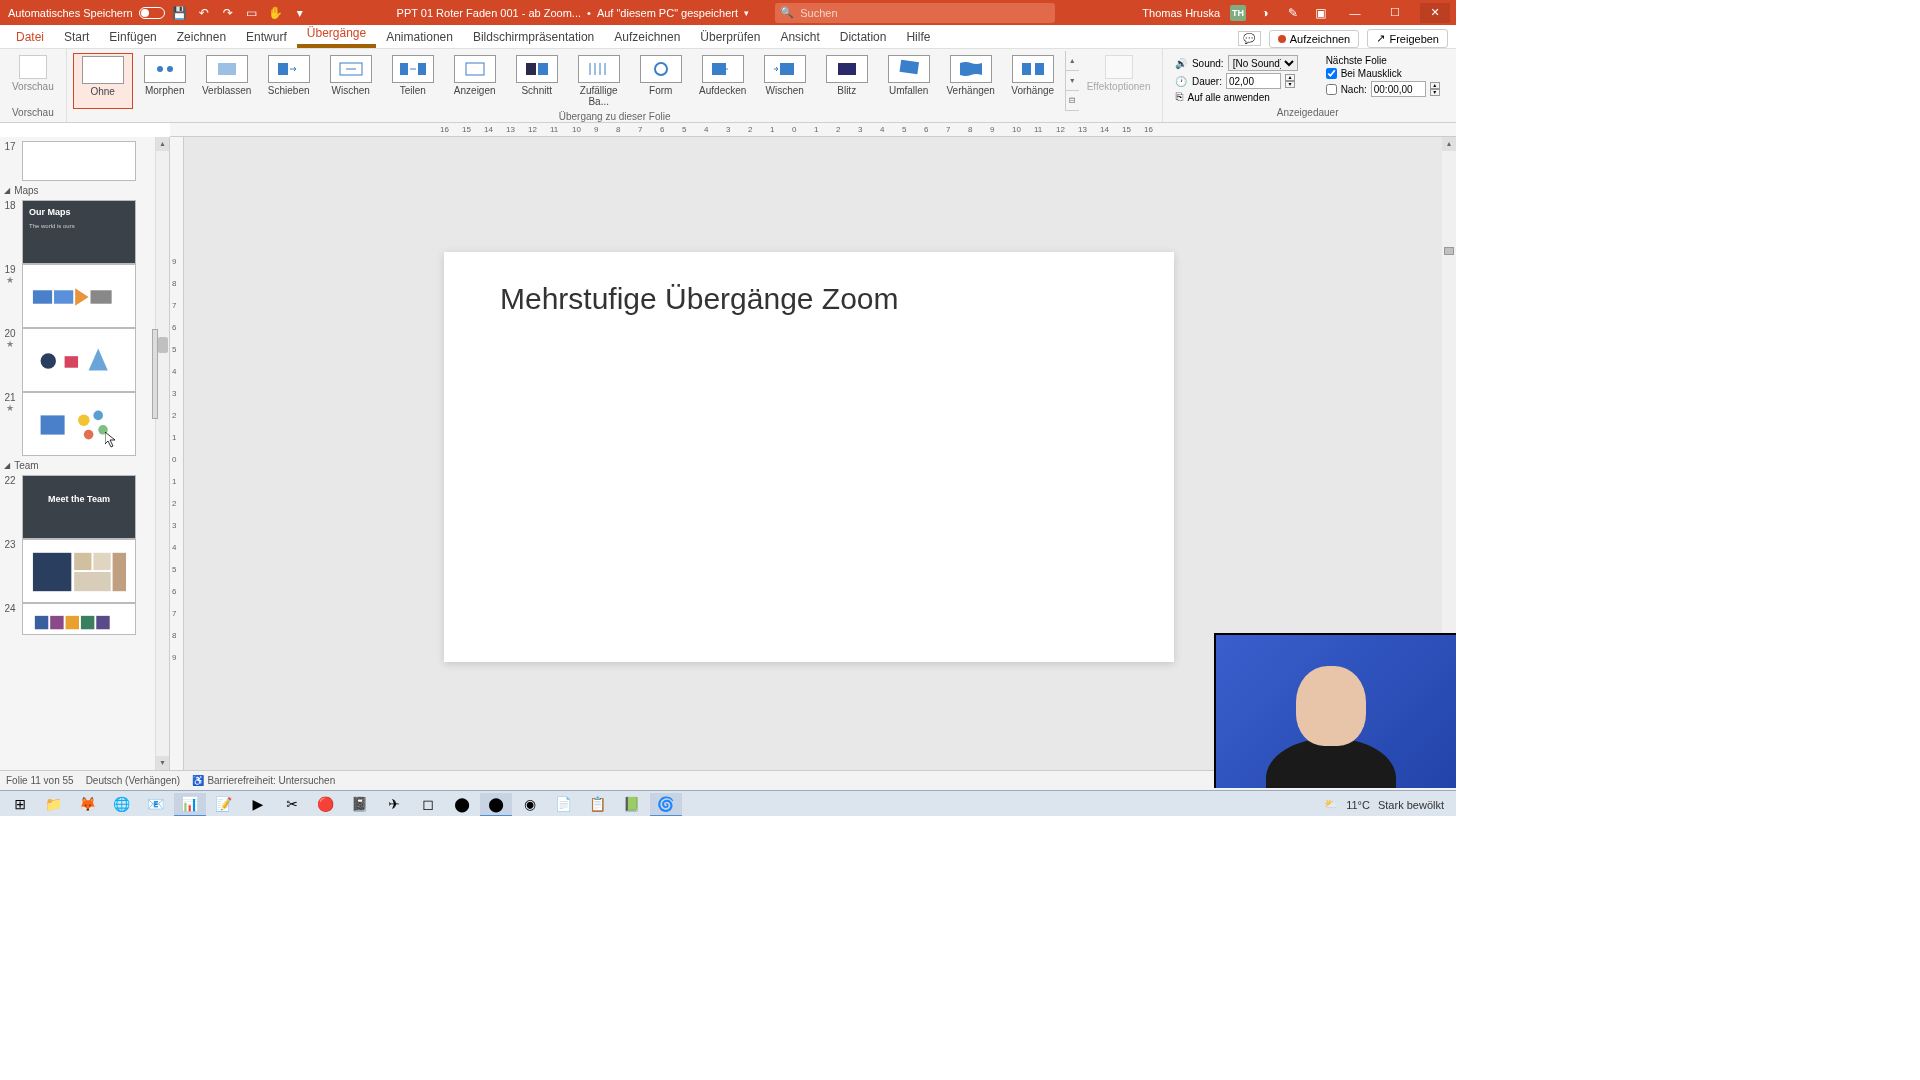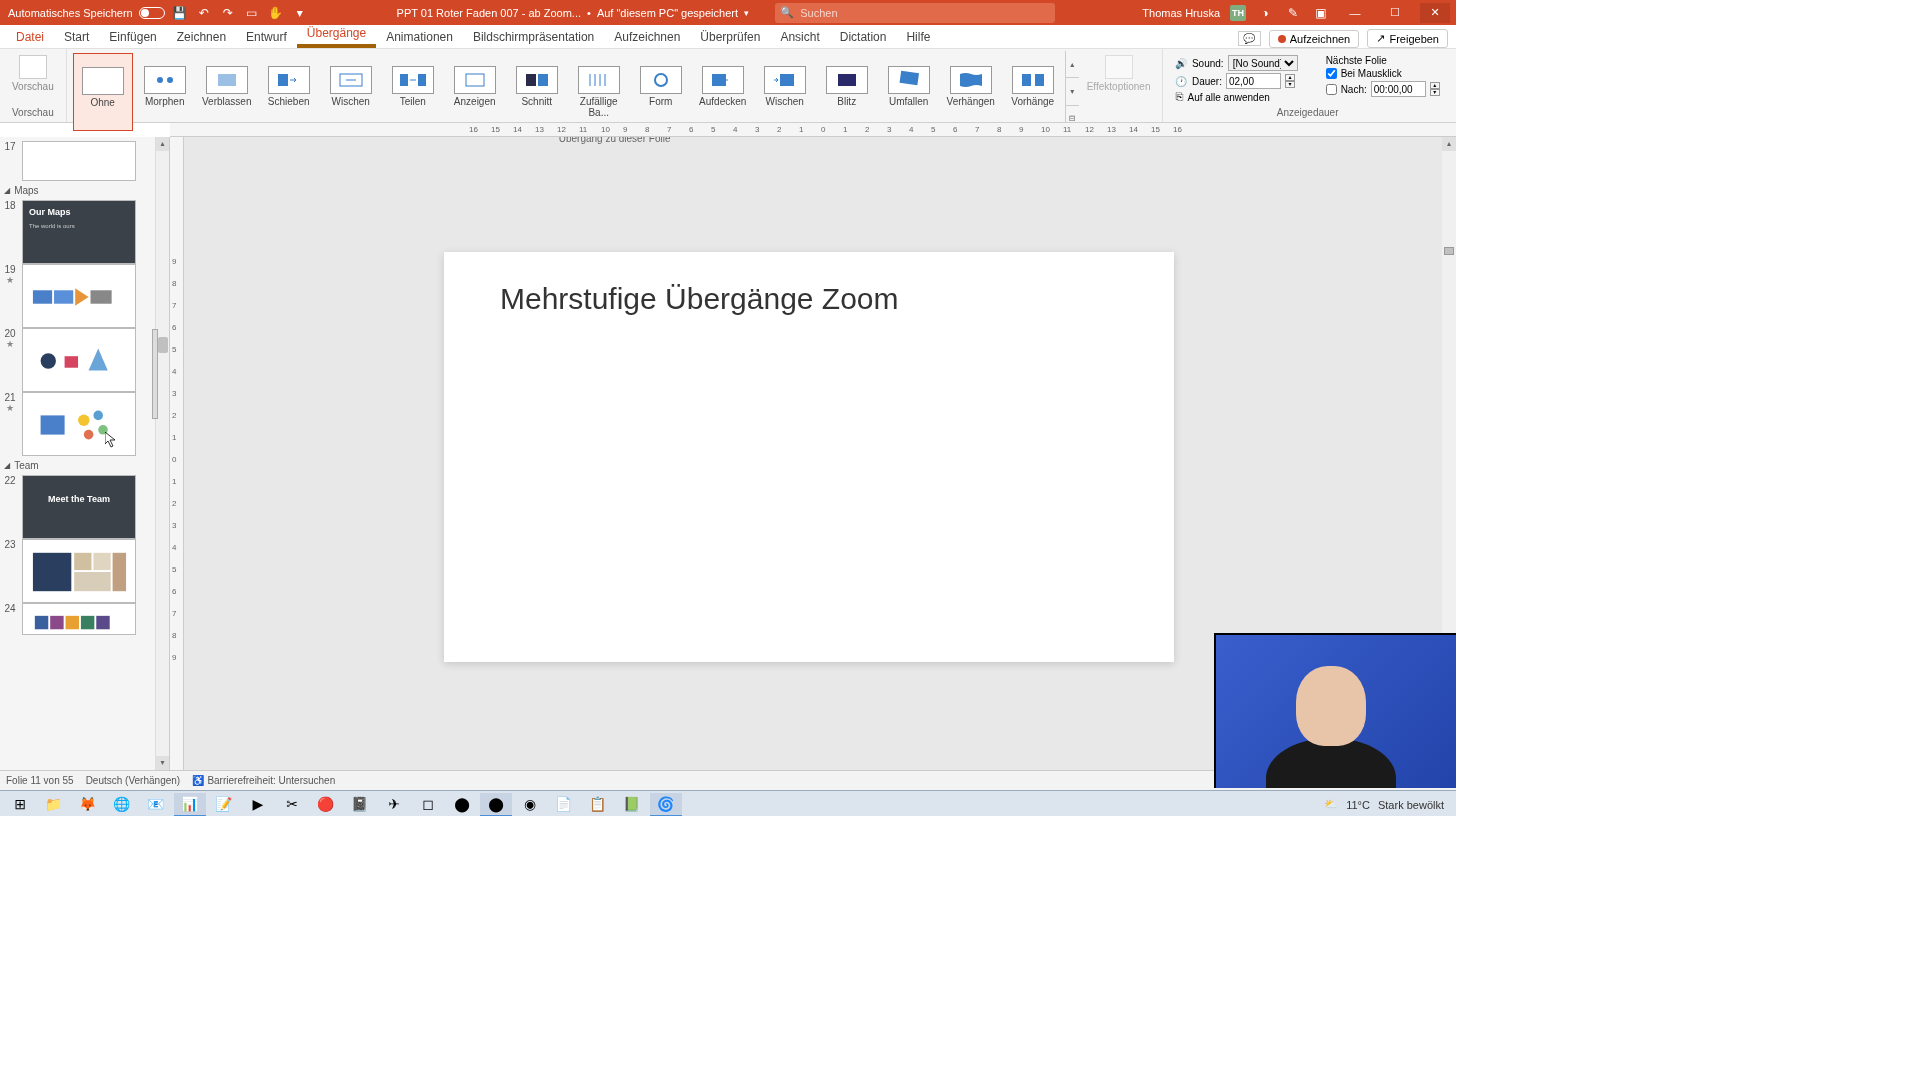--- a/index.html
+++ b/index.html
@@ -30,40 +30,40 @@
 .share-btn { background: #fff; }
 .red-dot { width: 8px; height: 8px; background: #d24726; border-radius: 50%; }
 
 
 .ribbon-content { height: 74px; background: #f5f5f5; border-bottom: 1px solid #d0d0d0; display: flex; font-size: 10px; position: relative; }
 .ribbon-group { display: flex; flex-direction: column; align-items: center; padding: 2px 4px; border-right: 1px solid #e0e0e0; }
 .ribbon-group-label { font-size: 10px; color: #666; margin-top: auto; padding-bottom: 2px; }
 .vorschau-btn { display: flex; flex-direction: column; align-items: center; padding: 4px 8px; color: #888; }
 .vorschau-icon { width: 28px; height: 24px; border: 1px solid #ccc; background: #fff; margin-bottom: 2px; }
 .trans-gallery { display: flex; gap: 2px; padding: 2px; }
-.trans-item { display: flex; flex-direction: column; align-items: center; width: 60px; padding: 13px; cursor: pointer; }
+.trans-item { display: flex; flex-direction: column; align-items: center; width: 60px; padding: 2px; cursor: pointer; }
 .trans-item.selected { border: 1px solid #d24726; background: #fde8e1; }
 .trans-icon { width: 42px; height: 28px; border: 1px solid #999; background: #fff; display: flex; align-items: center; justify-content: center; margin-bottom: 2px; position: relative; }
 .trans-icon svg { width: 30px; height: 20px; }
 .trans-label { font-size: 10px; color: #444; text-align: center; }
 .gallery-scroll { width: 14px; display: flex; flex-direction: column; border-left: 1px solid #ccc; }
 .gallery-scroll div { flex: 1; border-bottom: 1px solid #ccc; display: flex; align-items: center; justify-content: center; font-size: 8px; color: #666; }
 .effect-opts { display: flex; flex-direction: column; align-items: center; padding: 4px 8px; color: #aaa; }
 .effect-icon { width: 28px; height: 24px; border: 1px solid #ddd; background: #f9f9f9; margin-bottom: 2px; }
 .timing-group { padding: 4px 8px; display: flex; flex-direction: column; gap: 2px; font-size: 10px; }
 .timing-row { display: flex; align-items: center; gap: 4px; }
 .timing-row input[type=text] { width: 55px; height: 16px; font-size: 10px; border: 1px solid #aaa; padding: 0 2px; }
 .timing-row select { width: 70px; height: 16px; font-size: 10px; border: 1px solid #aaa; }
 .cb { width: 11px; height: 11px; }
 .spinner { width: 10px; display: flex; flex-direction: column; }
 .spinner div { height: 7px; border: 1px solid #999; font-size: 6px; line-height: 5px; text-align: center; }
 
 
 .ruler-h { height: 14px; background: #f5f5f5; border-bottom: 1px solid #ccc; margin-left: 170px; position: relative; font-size: 8px; color: #666; display: flex; align-items: center; overflow: hidden; }
-.ruler-h span { position: absolute; margin-left: 29px; }
+.ruler-h span { position: absolute; }
 
 
 .main-area { display: flex; height: 633px; background: #e8e8e8; }
 .slide-panel { width: 170px; background: #f5f5f5; border-right: 1px solid #ccc; overflow-y: auto; position: relative; }
 .slide-panel-inner { padding: 4px 6px 4px 2px; }
 .scrollbar-v { width: 14px; background: #f0f0f0; border-left: 1px solid #ddd; position: absolute; right: 0; top: 0; bottom: 0; }
 .scroll-arrow { height: 14px; background: #e0e0e0; text-align: center; font-size: 8px; line-height: 14px; color: #666; }
 .scroll-thumb-side { position: absolute; width: 10px; left: 2px; background: #c0c0c0; border-radius: 2px; }
 
 .thumb-row { display: flex; gap: 4px; align-items: flex-start; }
@@ -122,21 +122,21 @@
       <span class="toggle"></span>
     </span>
     <span class="qat-btn">💾</span>
     <span class="qat-btn">↶</span>
     <span class="qat-btn">↷</span>
     <span class="qat-btn">▭</span>
     <span class="qat-btn">✋</span>
     <span class="qat-btn">▾</span>
   </div>
   <div class="titlebar-center">
-    <span class="filename">PPT 01 Roter Faden 007 - ab Zoom...</span>
+    <span class="filename">PPT 01 Roter Faden 001 - ab Zoom...</span>
     <span>•</span>
     <span class="filename">Auf "diesem PC" gespeichert</span>
     <span style="font-size:9px">▾</span>
     <div class="search-box">
       <span>🔍</span>
       <span>Suchen</span>
     </div>
   </div>
   <div class="titlebar-right">
     <span>Thomas Hruska</span>

